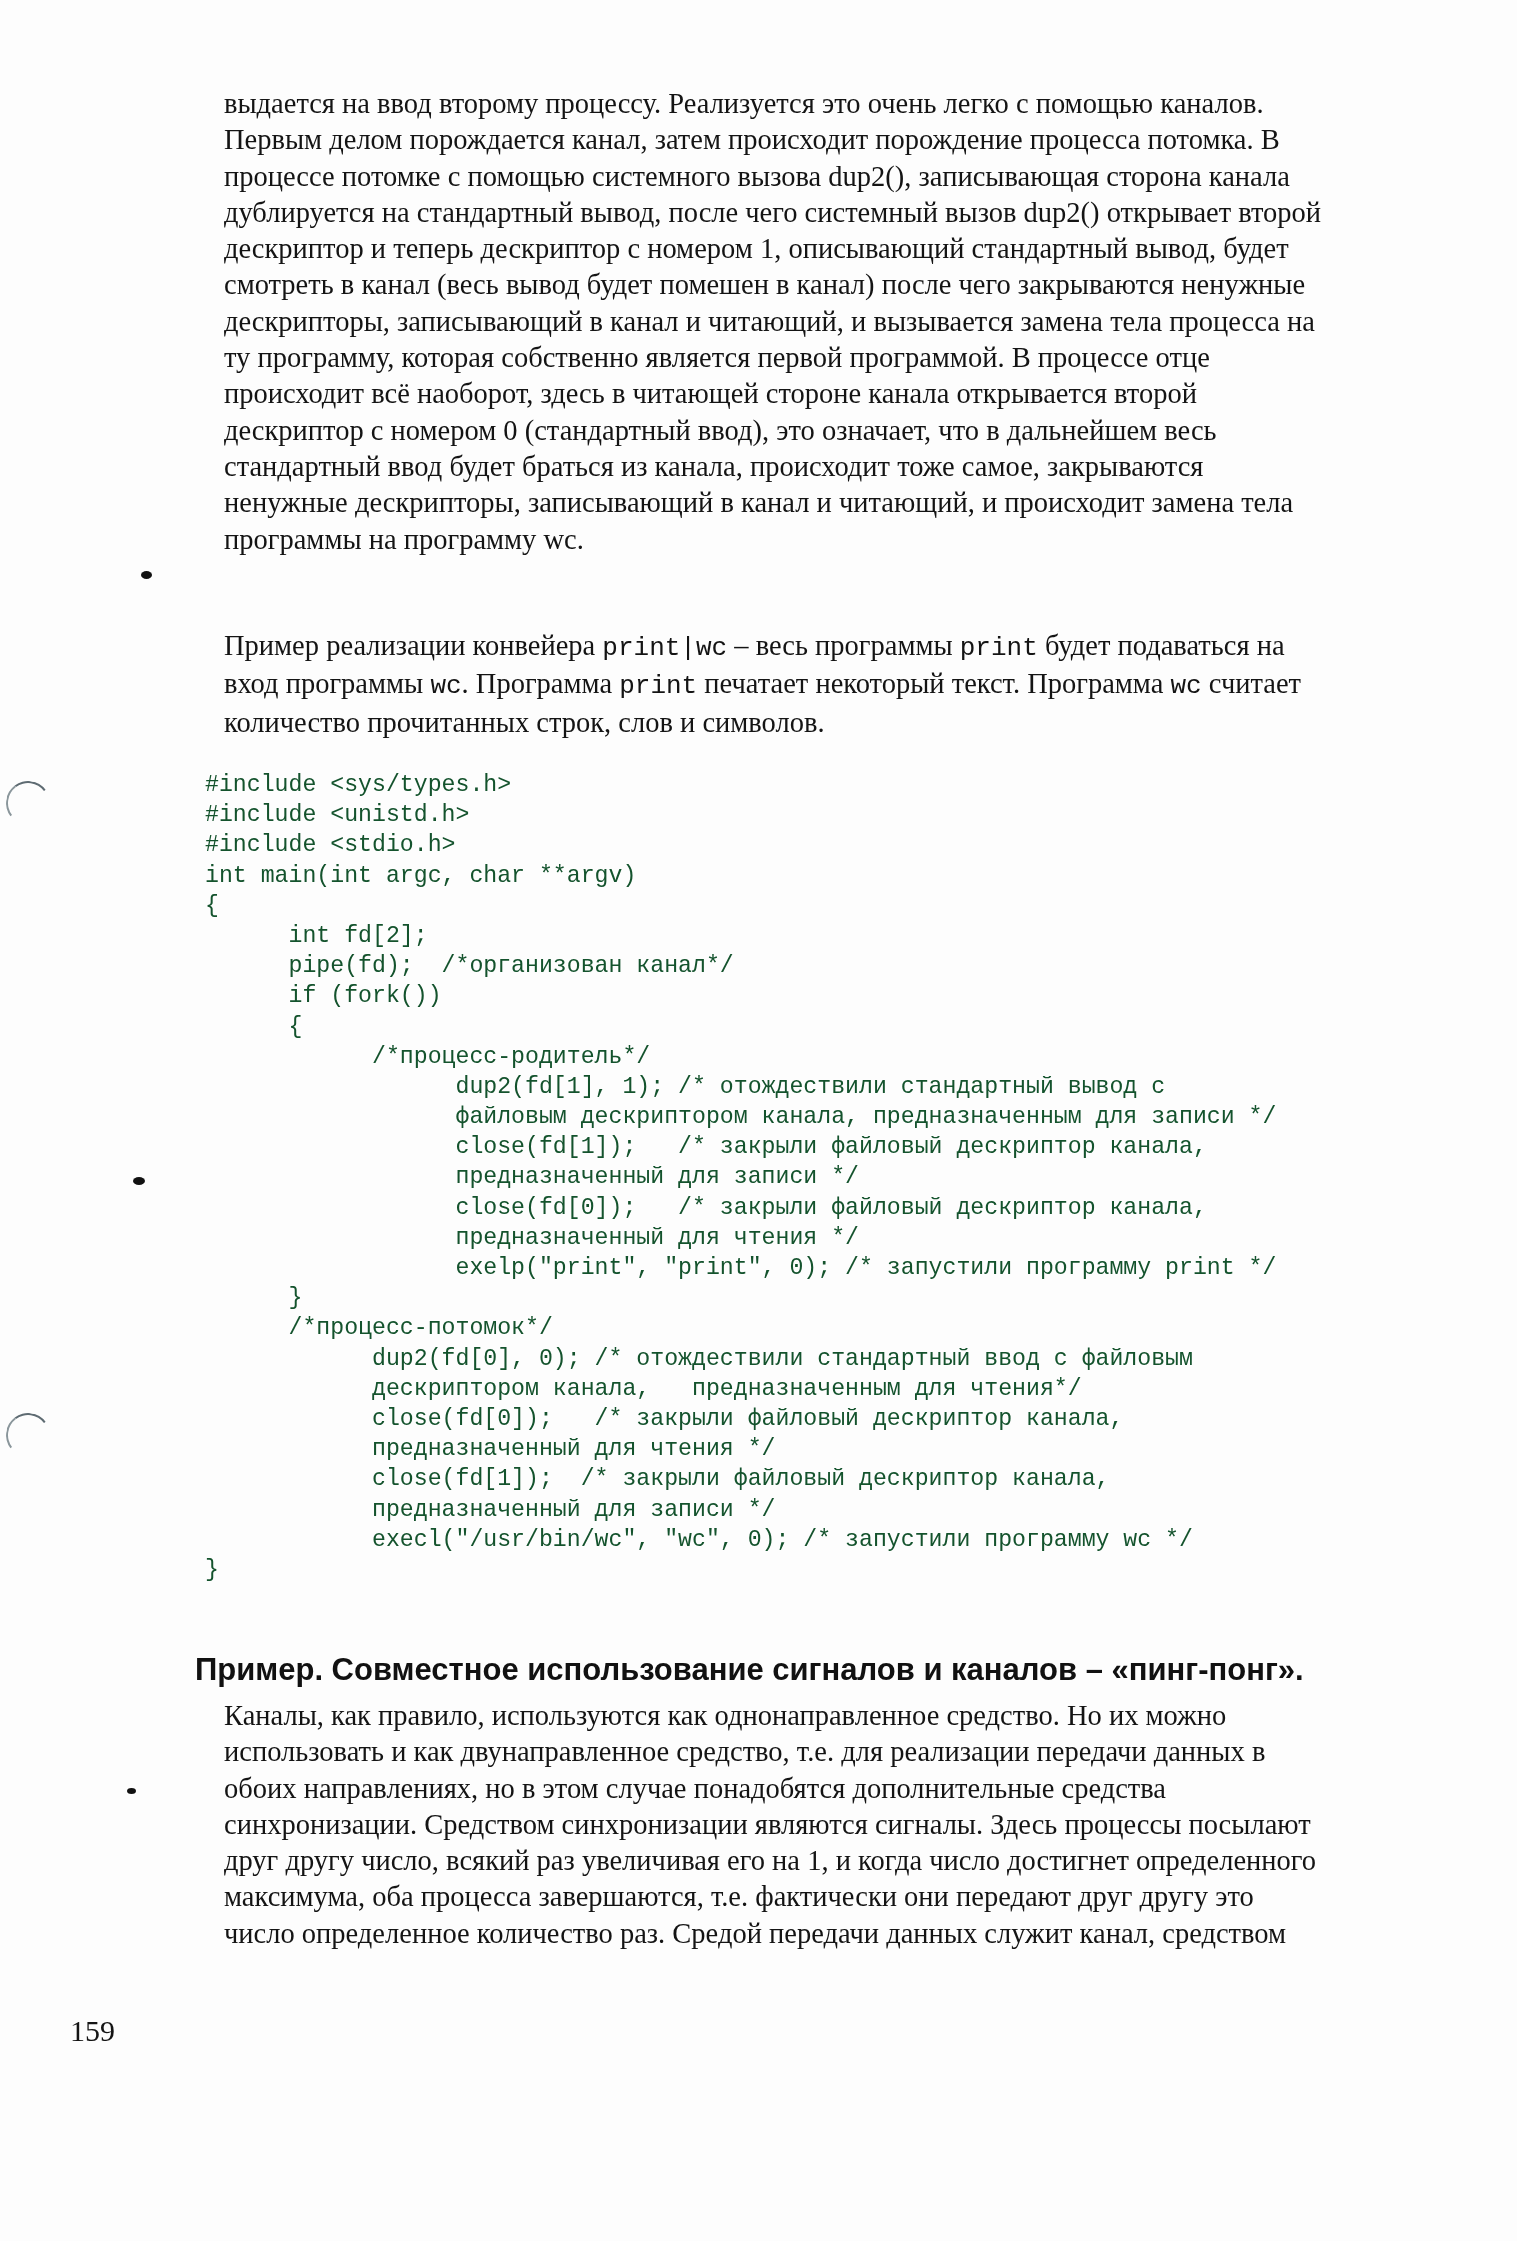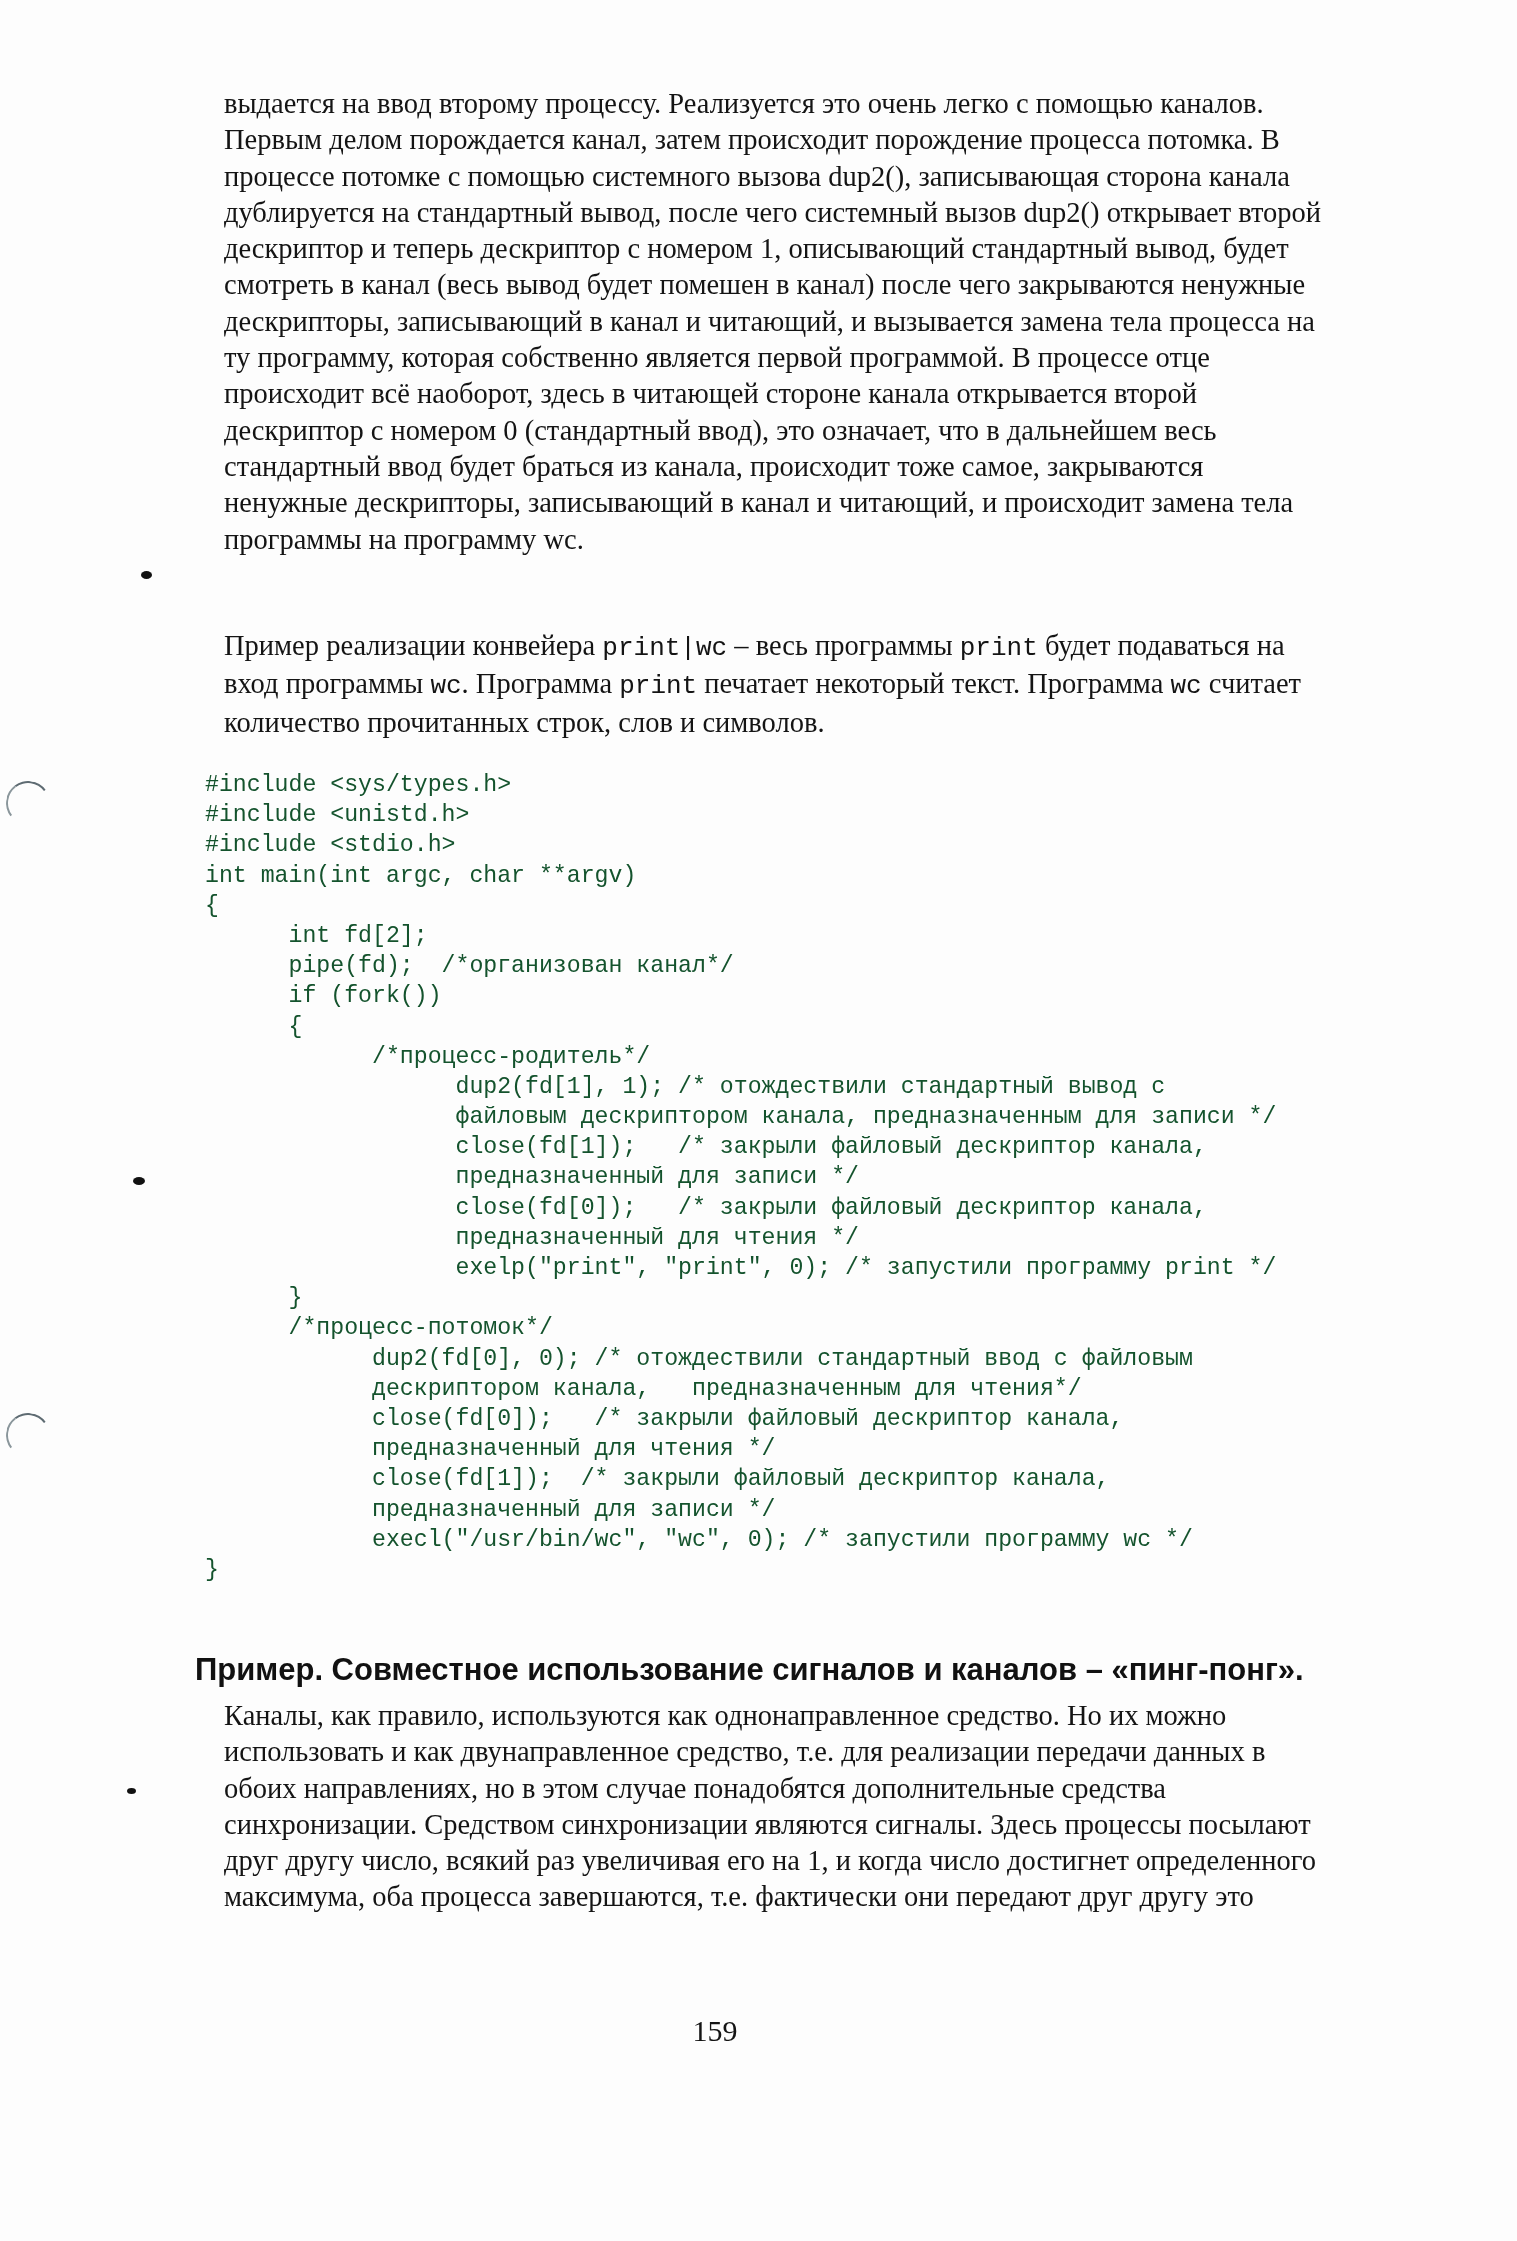--- a/index.html
+++ b/index.html
@@ -11,21 +11,21 @@
   .para .line { display: block; white-space: nowrap; }
   .u { text-decoration-color: #8d8a86; text-decoration-thickness: 1px; text-underline-offset: 5px; }
   .mono-b { font-family: "Liberation Mono", "DejaVu Sans Mono", monospace; font-weight: normal; font-size: 26px; }
   .code { position: absolute; left: 205px; top: 770px; margin: 0;
           font-family: "Liberation Mono", "DejaVu Sans Mono", monospace; font-size: 23.2px;
           line-height: 30.2px; color: #14532d; }
   .code .cl { display: block; white-space: pre; height: 30.2px; }
   .heading { position: absolute; left: 195px; top: 1652px; margin: 0;
              font-family: "Liberation Sans", "DejaVu Sans", sans-serif; font-weight: bold;
              font-size: 31px; line-height: 36px; color: #111; white-space: nowrap; }
-  .pagenum { position: absolute; left: 0; width: 1360px; top: 2014px; text-align: center;
+  .pagenum { position: absolute; left: 0; width: 1360px; top: 2014px; text-align: left;
              font-family: "Liberation Serif", "DejaVu Serif", serif; font-size: 30px; color: #141414; padding-left: 70px; box-sizing: border-box; }
   .dot { position: absolute; background: #111; border-radius: 50%; }
   .arc { position: absolute; width: 40px; height: 40px; border: 2px solid #6d7a80; border-color: #5e6b72 transparent transparent #8a969b; border-radius: 50%; transform: rotate(8deg); }
 </style>
 </head>
 <body>
 
 <div class="page">
 
   <p class="para" style="top:86px;">
@@ -54,20 +54,21 @@
 
   <h2 class="heading">Пример. Совместное использование сигналов и каналов – «пинг-понг».</h2>
 
   <p class="para" style="top:1698px;">
     <span class="line">Каналы, как правило, используются как однонаправленное средство. Но их можно</span>
     <span class="line">использовать и как двунаправленное средство, т.е. для реализации передачи данных в</span>
     <span class="line">обоих направлениях, но в этом случае понадобятся дополнительные средства</span>
     <span class="line">синхронизации. Средством синхронизации являются сигналы. Здесь процессы посылают</span>
     <span class="line">друг другу число, всякий раз увеличивая его на 1, и когда число достигнет определенного</span>
     <span class="line">максимума, оба процесса завершаются, т.е. фактически они передают друг другу это</span>
+    <span class="line">число определенное количество раз. Средой передачи данных служит канал, средством</span>
   </p>
 
   <div class="pagenum">159</div>
 
   <div class="dot" style="left:141px;top:571px;width:11px;height:8px;"></div>
   <div class="dot" style="left:133px;top:1177px;width:12px;height:8px;"></div>
   <div class="dot" style="left:127px;top:1788px;width:9px;height:6px;"></div>
   <div class="arc" style="left:6px;top:781px;"></div>
   <div class="arc" style="left:6px;top:1413px;"></div>
 </div>

